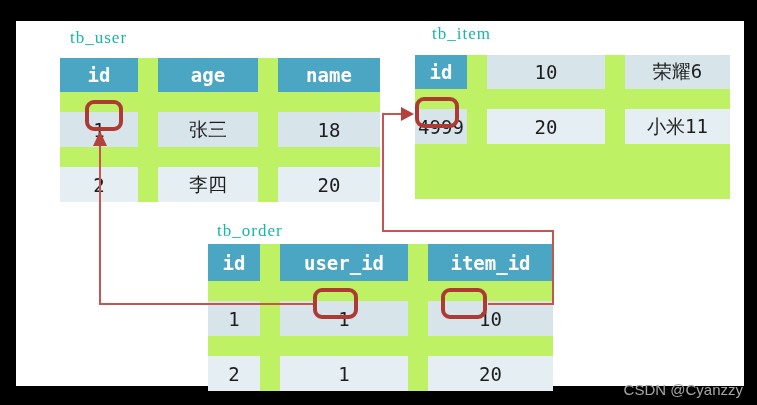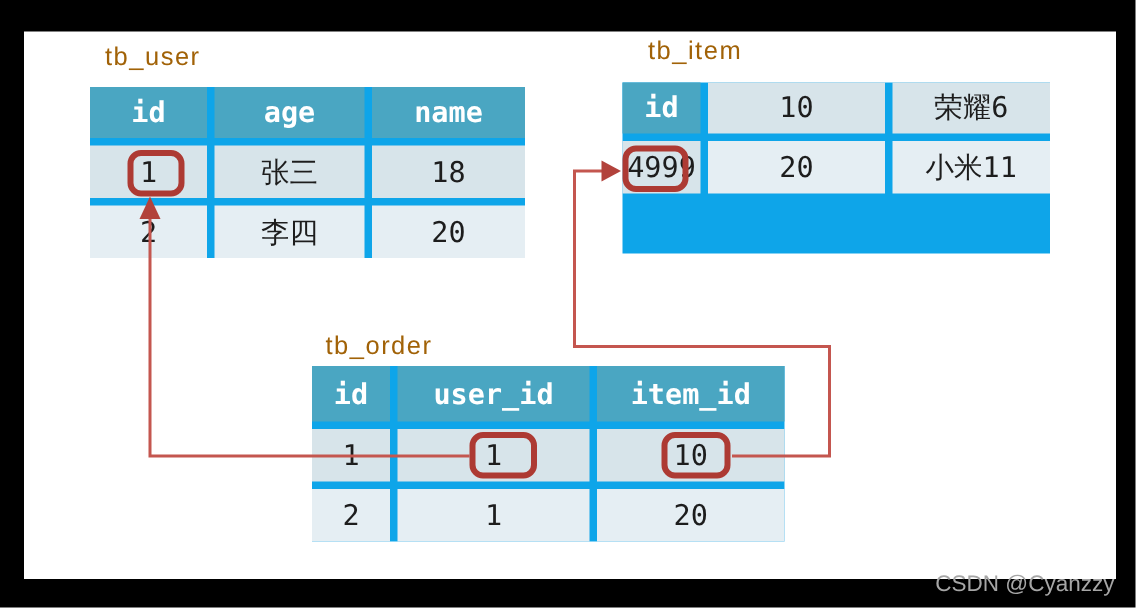--- a/index.html
+++ b/index.html
@@ -7,25 +7,25 @@
     width:757px;height:405px;position:relative;overflow:hidden;
     background:#000;
     font-family:"DejaVu Sans Mono","Liberation Mono",monospace;
   }
   #content{
     position:absolute;left:16px;top:21px;width:728px;height:365px;
     background:#ffffff;
   }
   .tbl-title{
     position:absolute;
-    font-size:17px;color:#a16207;letter-spacing:1px;
-    font-family:Liberation Sans, sans-serif;
+    font-size:17px;color:#14b8a6;letter-spacing:1px;
+    font-family:Liberation Serif, serif;
   }
   .tbl{
-    position:absolute;display:grid;gap:5px;background:#0ea5e9;
+    position:absolute;display:grid;gap:20px;background:#bef264;
   }
   .tbl .h{
     background:#4aa6c2;color:#ffffff;font-weight:bold;font-size:19px;
     display:flex;align-items:center;justify-content:center;
   }
   .tbl .c{
     font-size:19px;color:#1d1d1d;
     display:flex;align-items:center;justify-content:center;
     font-family:"DejaVu Sans Mono","Liberation Mono",monospace,sans-serif;
   }

